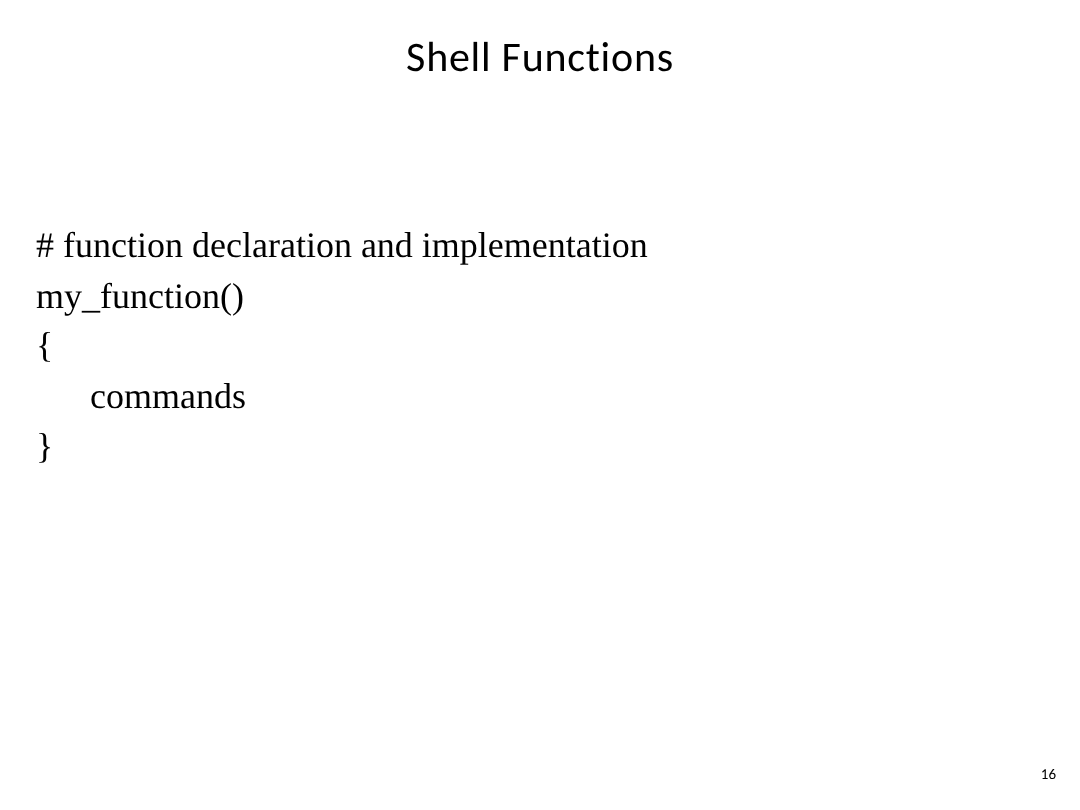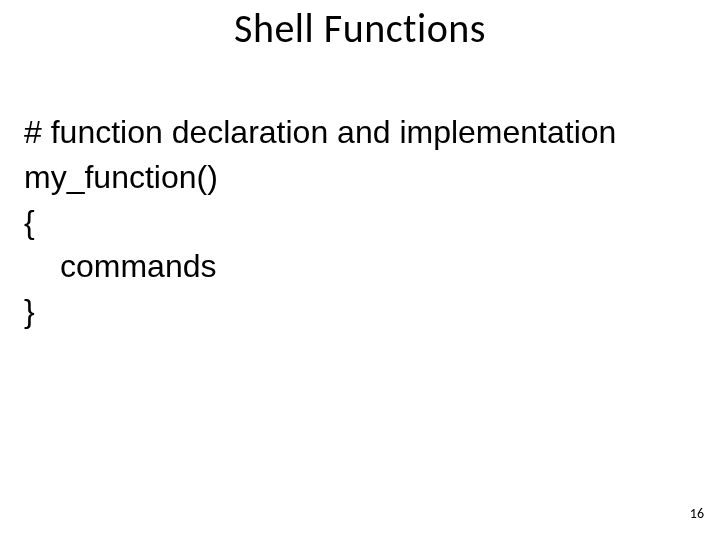--- a/index.html
+++ b/index.html
@@ -13,44 +13,45 @@
     overflow: hidden;
   }
   .slide {
     position: relative;
     width: 720px;
     height: 540px;
     box-sizing: border-box;
   }
   .title {
     position: absolute;
-    top: 4px;
+    top: 20px;
     left: 0;
     width: 100%;
     text-align: center;
-    font-size: 40px;
+    font-size: 28px;
     font-weight: 400;
     letter-spacing: 0.5px;
   }
   .code-block {
     position: absolute;
     left: 24px;
-    font-family: Liberation Sans, sans-serif;
-    font-size: 32px;
+    font-family: Liberation Serif, serif;
+    font-size: 24px;
     line-height: 1.4;
     white-space: pre;
+    margin-top: 38px;
   }
   .block1 { top: 110px; }
   .block2 { top: 368px; }
   .indent { padding-left: 36px; display: inline-block; }
   .page-num {
     position: absolute;
     right: 16px;
     bottom: 18px;
-    font-size: 14px;
+    font-size: 10px;
     font-family: Calibri, Arial, sans-serif;
   }
 </style>
 </head>
 <body>
 
 <div class="slide">
 
   <div class="title">Shell Functions</div>
 

